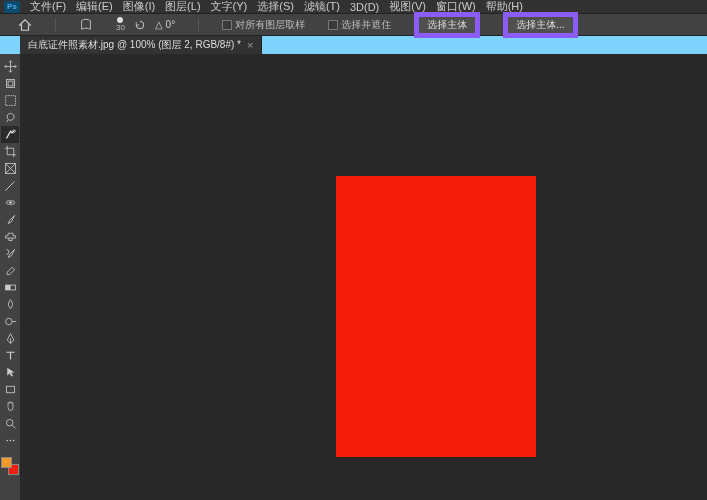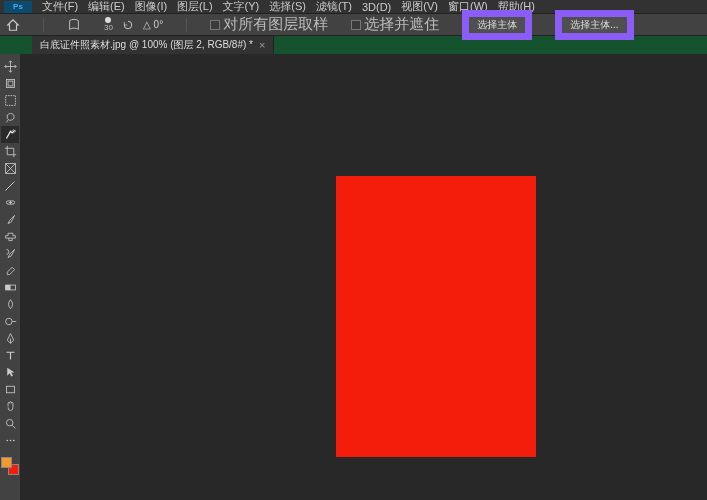--- a/index.html
+++ b/index.html
@@ -16,65 +16,65 @@
   .menubar {
     height: 14px;
     background: #323232;
     display: flex;
     align-items: center;
     padding-left: 4px;
     gap: 2px;
     border-bottom: 1px solid #222;
   }
   .ps-logo {
-    width: 28px; height: 12px;
+    width: 16px; height: 12px;
     background: #0c4a6e;
     color: #4aa8e8;
     font-size: 8px;
     font-weight: bold;
     display: flex; align-items: center; justify-content: center;
     margin-right: 4px;
   }
   .menu-item { padding: 0 4px; cursor: pointer; font-size: 11px; color: #ccc; }
 
   .optionbar {
     height: 22px;
     background: #424242;
     display: flex;
     align-items: center;
-    padding-left: 6px;
+    padding-left: 18px;
     gap: 23px;
     border-bottom: 1px solid #222;
   }
   .home-icon svg { width: 14px; height: 14px; }
   .opt-divider { width: 1px; height: 14px; background: #555; }
   .brush-options { display: flex; align-items: center; gap: 8px; }
   .small-icon { width: 14px; height: 14px; display: flex; align-items: center; justify-content: center; }
   .brush-size-display { display: flex; flex-direction: column; align-items: center; line-height: 1; }
   .brush-dot { width: 6px; height: 6px; background: #ddd; border-radius: 50%; }
   .brush-num { font-size: 8px; color: #bbb; margin-top: 1px; }
   .refresh-icon svg { width: 12px; height: 12px; }
   .angle-input { display: flex; align-items: center; gap: 3px; font-size: 10px; color: #ccc; }
-  .checkbox-wrap { display: flex; align-items: center; gap: 3px; font-size: 15px; color: #bbb; }
+  .checkbox-wrap { display: flex; align-items: center; gap: 3px; font-size: 10px; color: #bbb; }
   .checkbox-box { width: 10px; height: 10px; border: 1px solid #777; background: #3a3a3a; }
   .opt-button {
     background: #4f4f4f;
-    border: 7px solid #8b5cf6;
+    border: 5px solid #8b5cf6;
     color: #ddd;
     font-size: 10px;
     padding: 1px 8px;
     cursor: pointer;
   }
 
   .tabbar {
     height: 18px;
-    background: #14532d;
+    background: #7dd3fc;
     display: flex;
     align-items: stretch;
-    padding-left: 32px;
+    padding-left: 20px;
   }
   .doc-tab {
     background: #323232;
     color: #ddd;
     font-size: 10px;
     padding: 2px 8px;
     display: flex;
     align-items: center;
     gap: 6px;
     border-right: 1px solid #222;

